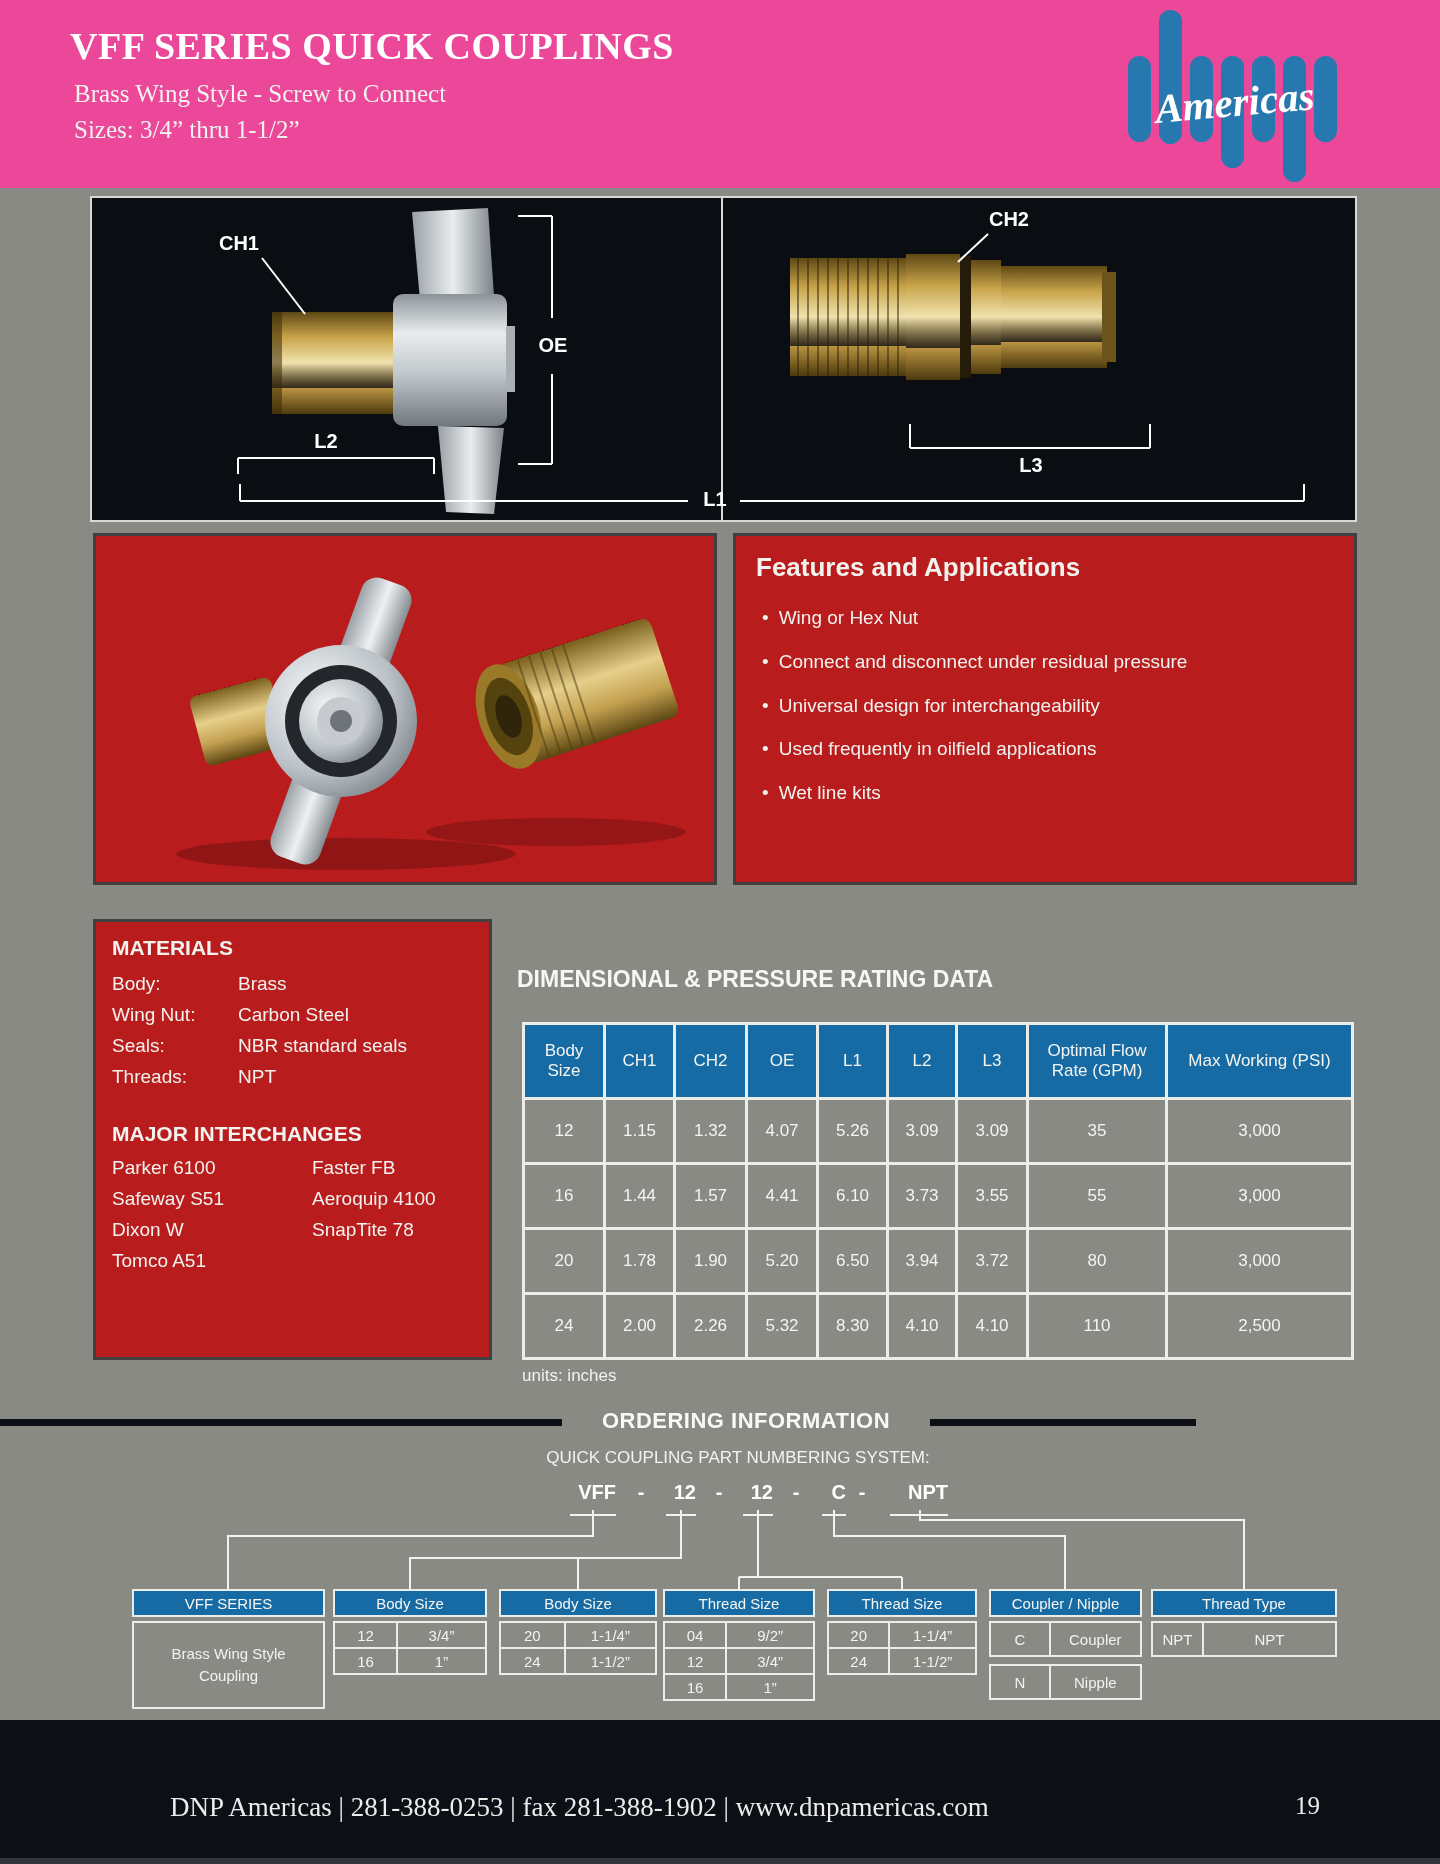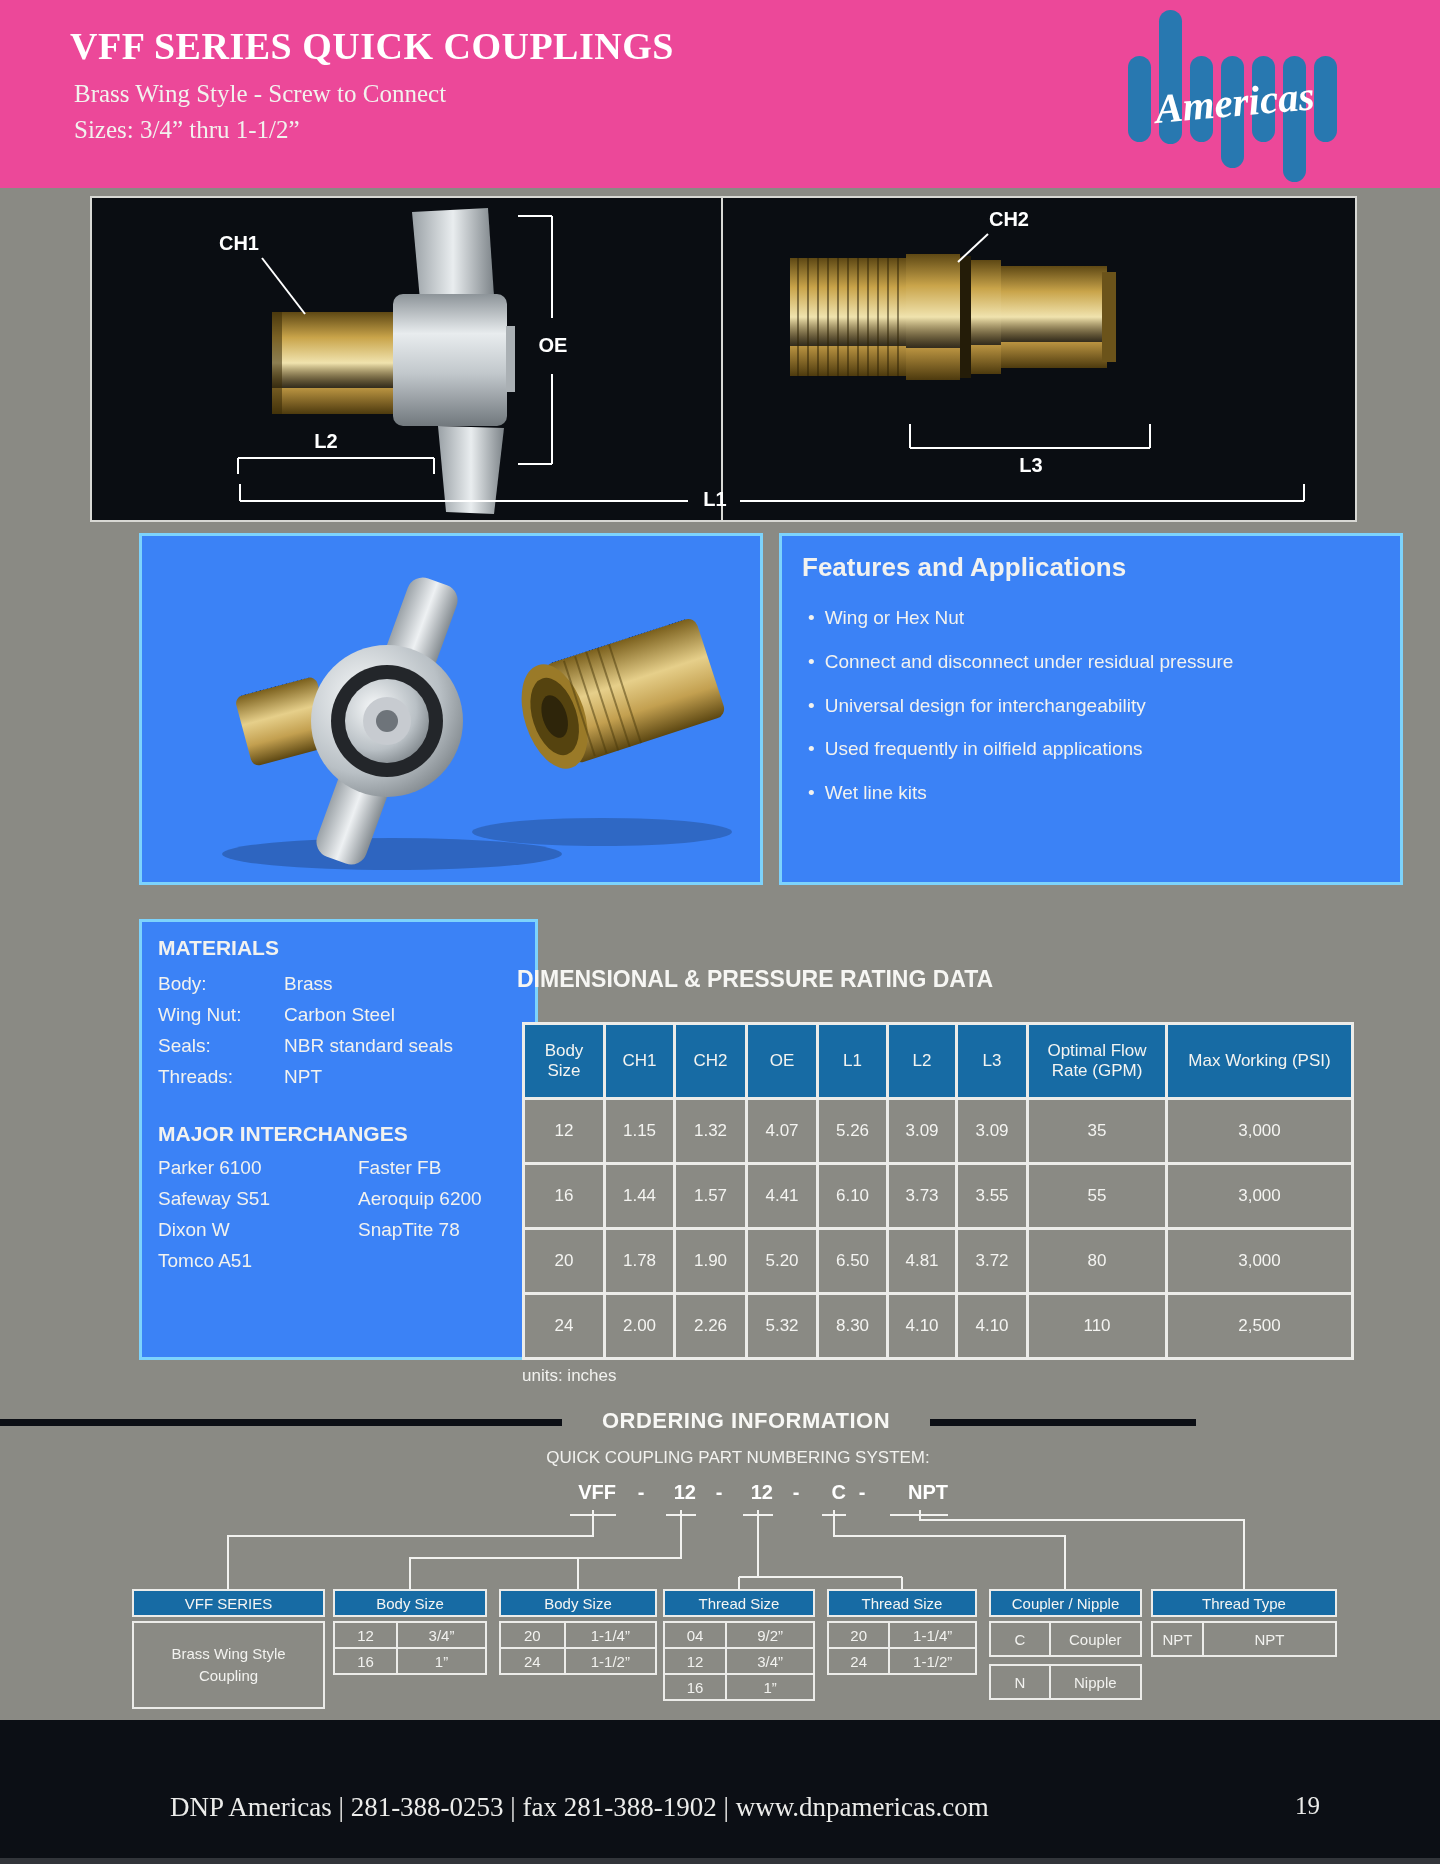--- a/index.html
+++ b/index.html
@@ -17,21 +17,21 @@
 
   
   .photo-wrap { position:absolute; left:90px; top:196px; width:1267px; height:330px; }
   .photo-panel { position:absolute; top:0; height:326px; background:#0a0d12; border:2px solid #d8d8d4; box-sizing:border-box; }
   .photo-left  { left:0; width:633px; }
   .photo-right { left:631px; width:636px; }
   .photo-svg { position:absolute; left:0; top:0; }
   .dim-label { position:absolute; color:#ffffff; font-weight:bold; font-size:20px; text-align:center; }
 
   
-  .panel { position:absolute; border:3px solid #7dd3fc; box-sizing:border-box; background:#3b82f6;margin-left:46px; }
+  .panel { position:absolute; border:3px solid #404040; box-sizing:border-box; background:#b91c1c; }
   .render-panel { left:93px; top:533px; width:624px; height:352px; }
   .features-box { left:733px; top:533px; width:624px; height:352px; color:#f2f2ef; }
   .features-title { margin:16px 0 0 20px; font-size:26px; font-weight:bold; }
   .features-list { margin:24px 0 0 26px; padding:0; list-style:none; }
   .features-list li { font-size:19px; margin-bottom:21px; line-height:1.2; }
   .features-list li::before { content:"•"; margin-right:10px; }
 
   .materials-box { left:93px; top:919px; width:399px; height:441px; color:#f2f2ef; padding:14px 16px; }
   .mat-title { font-size:21px; font-weight:bold; margin-bottom:8px; }
   .spec-row { display:flex; font-size:19px; line-height:31px; }
@@ -267,21 +267,21 @@
     <div class="ic-title">MAJOR INTERCHANGES</div>
     <div class="ic-grid">
       <div class="ic-col1">
         <div>Parker 6100</div>
         <div>Safeway S51</div>
         <div>Dixon W</div>
         <div>Tomco A51</div>
       </div>
       <div>
         <div>Faster FB</div>
-        <div>Aeroquip 6200</div>
+        <div>Aeroquip 4100</div>
         <div>SnapTite 78</div>
       </div>
     </div>
   </div>
 
   <div class="dim-title">DIMENSIONAL &amp; PRESSURE RATING DATA</div>
 
   <div class="dim-table">
     <div class="dcell dhead">Body Size</div>
     <div class="dcell dhead">CH1</div>
@@ -311,21 +311,21 @@
     <div class="dcell">3.73</div>
     <div class="dcell">3.55</div>
     <div class="dcell">55</div>
     <div class="dcell">3,000</div>
 
     <div class="dcell">20</div>
     <div class="dcell">1.78</div>
     <div class="dcell">1.90</div>
     <div class="dcell">5.20</div>
     <div class="dcell">6.50</div>
-    <div class="dcell">4.81</div>
+    <div class="dcell">3.94</div>
     <div class="dcell">3.72</div>
     <div class="dcell">80</div>
     <div class="dcell">3,000</div>
 
     <div class="dcell">24</div>
     <div class="dcell">2.00</div>
     <div class="dcell">2.26</div>
     <div class="dcell">5.32</div>
     <div class="dcell">8.30</div>
     <div class="dcell">4.10</div>

